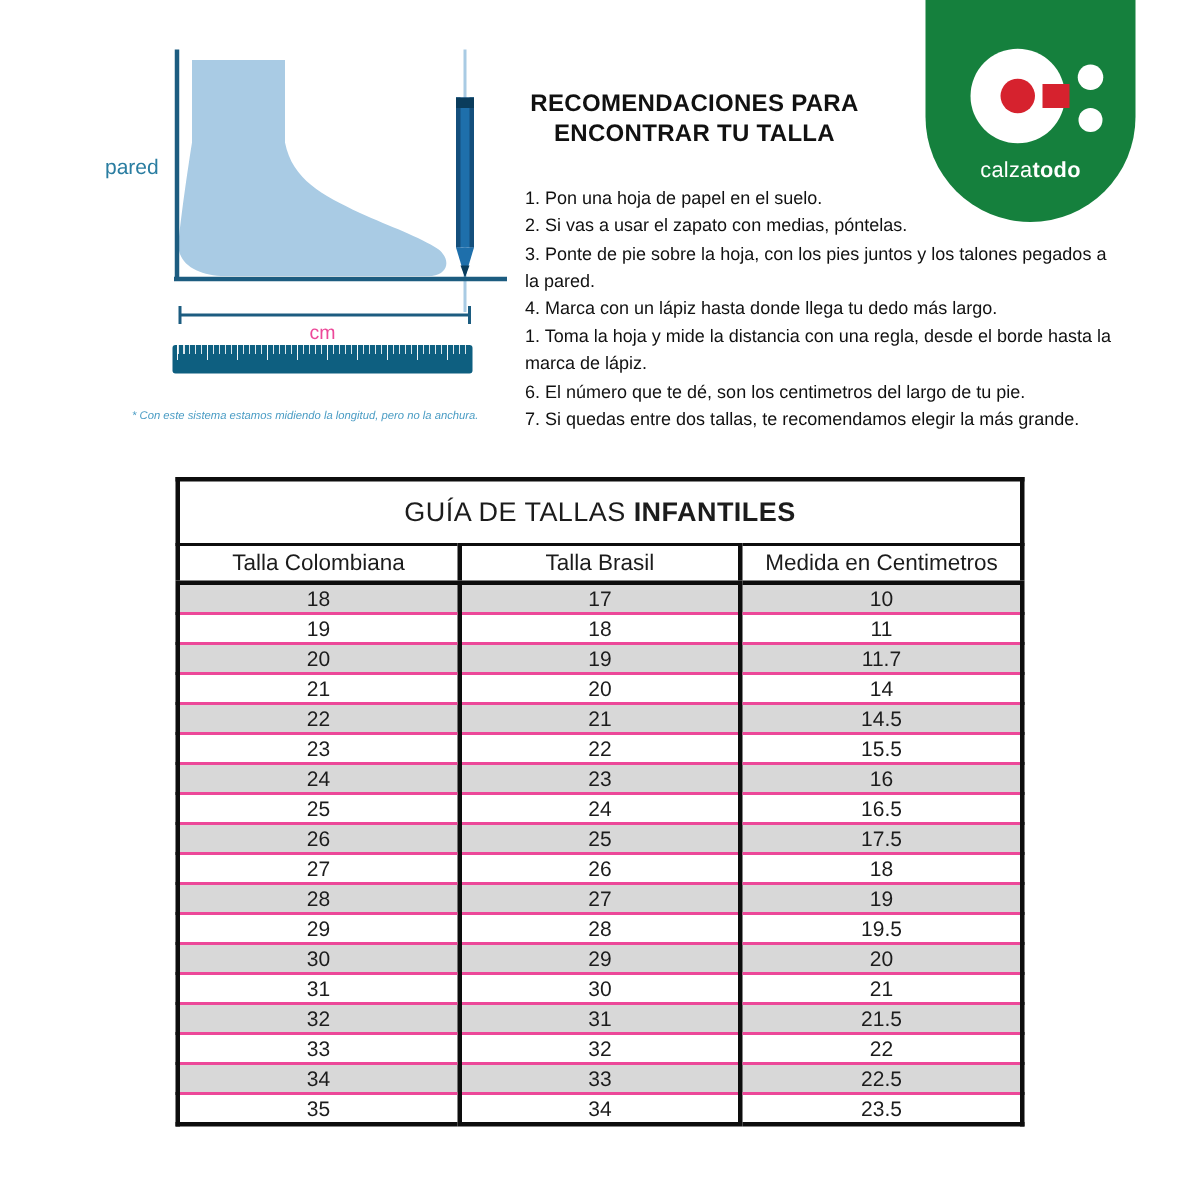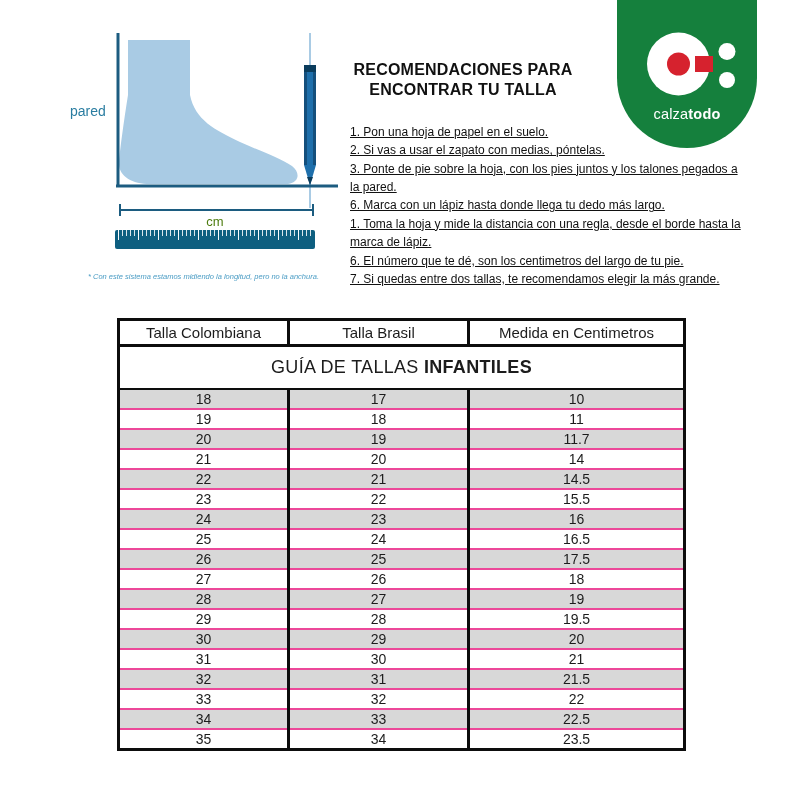--- a/index.html
+++ b/index.html
@@ -5,36 +5,36 @@
   * { margin:0; padding:0; box-sizing:border-box; }
   html,body { background:#fff; }
   body { font-family:"Liberation Sans", sans-serif; }
   #page { position:relative; width:800px; height:800px; background:#fff; overflow:hidden; }
 
   
   #diagram-svg { position:absolute; left:60px; top:25px; }
   .wall-label { position:absolute; left:70px; top:103px; width:50px; 
                 color:#2a7da1; font-size:14px; }
   .cm-label   { position:absolute; left:115px; top:214px; width:200px; text-align:center;
-                color:#4d7c0f; font-size:13px; }
+                color:#ec4899; font-size:13px; }
   .ruler { position:absolute; left:115px; top:230px; width:200px; height:19px;
            background:#0e5f80; border-radius:2px; }
   .ruler::before { content:""; position:absolute; left:3px; top:0; right:3px; height:6px;
            background:repeating-linear-gradient(90deg, rgba(255,255,255,.85) 0 1px, transparent 1px 4px); }
   .ruler::after  { content:""; position:absolute; left:3px; top:0; right:3px; height:10px;
            background:repeating-linear-gradient(90deg, rgba(255,255,255,.95) 0 1px, transparent 1px 20px); }
   .diagram-footnote { position:absolute; left:88px; top:262px; width:240px;
            color:#4a9cc4; font-size:7.5px; font-style:italic; white-space:nowrap;margin-top:10px; }
 
   
   .reco-title { position:absolute; left:347px; top:60px; width:232px; text-align:center;
                 font-weight:bold; font-size:16px; line-height:1.22; color:#111;
                 white-space:pre-line; letter-spacing:.2px; }
   .reco-steps { position:absolute; left:350px; top:123px; width:398px;
-                font-size:12px; line-height:1.53; color:#111;text-decoration:underline; }
+                font-size:12px; line-height:1.53; color:#111; }
   .reco-steps p { margin:0; }
 
   
   .logo { position:absolute; left:617px; top:0; width:140px; height:148px;
           background:#15803d; border-radius:0 0 70px 70px; }
   .logo-text { position:absolute; left:0; top:106px; width:100%; text-align:center;
                color:#fff; font-size:14.5px; letter-spacing:.2px; }
   .logo-text .bold { font-weight:bold; }
 
   
@@ -90,48 +90,48 @@
   <div class="cm-label">cm</div>
   <div class="ruler"></div>
   <div class="diagram-footnote">* Con este sistema estamos midiendo la longitud, pero no la anchura.</div>
 
   <div class="reco-title">RECOMENDACIONES PARA
 ENCONTRAR TU TALLA</div>
   <div class="reco-steps">
     <p>1. Pon una hoja de papel en el suelo.</p>
     <p>2. Si vas a usar el zapato con medias, póntelas.</p>
     <p>3. Ponte de pie sobre la hoja, con los pies juntos y los talones pegados a la pared.</p>
-    <p>6. Marca con un lápiz hasta donde llega tu dedo más largo.</p>
+    <p>4. Marca con un lápiz hasta donde llega tu dedo más largo.</p>
     <p>1. Toma la hoja y mide la distancia con una regla, desde el borde hasta la marca de lápiz.</p>
     <p>6. El número que te dé, son los centimetros del largo de tu pie.</p>
     <p>7. Si quedas entre dos tallas, te recomendamos elegir la más grande.</p>
   </div>
 
   <div class="logo">
     <svg width="140" height="148" viewBox="0 0 140 148">
       <circle cx="61.5" cy="64" r="31.5" fill="#ffffff"></circle>
       <circle cx="61.5" cy="64" r="11.5" fill="#d6222e"></circle>
       <rect x="78" y="56" width="18" height="16" fill="#d6222e"></rect>
       <circle cx="110" cy="51.5" r="8.5" fill="#ffffff"></circle>
       <circle cx="110" cy="80" r="8" fill="#ffffff"></circle>
     </svg>
     <div class="logo-text"><span>calza</span><span class="bold">todo</span></div>
   </div>
 
   <div class="size-table">
     <table>
       <thead>
         <tr>
+          <td class="t-title" colspan="3"><span>GUÍA DE TALLAS </span><span class="bold">INFANTILES</span></td>
+        </tr>
+        <tr>
           <th style="width:170px">Talla Colombiana</th>
           <th class="c2" style="width:180px">Talla Brasil</th>
           <th class="c2" style="width:216px">Medida en Centimetros</th>
         </tr>
-        <tr>
-          <td class="t-title" colspan="3"><span>GUÍA DE TALLAS </span><span class="bold">INFANTILES</span></td>
-        </tr>
       </thead>
       <tbody>
         <tr>
             <td>18</td>
             <td class="c2">17</td>
             <td class="c2">10</td>
           </tr>
         <tr>
             <td>19</td>
             <td class="c2">18</td>

